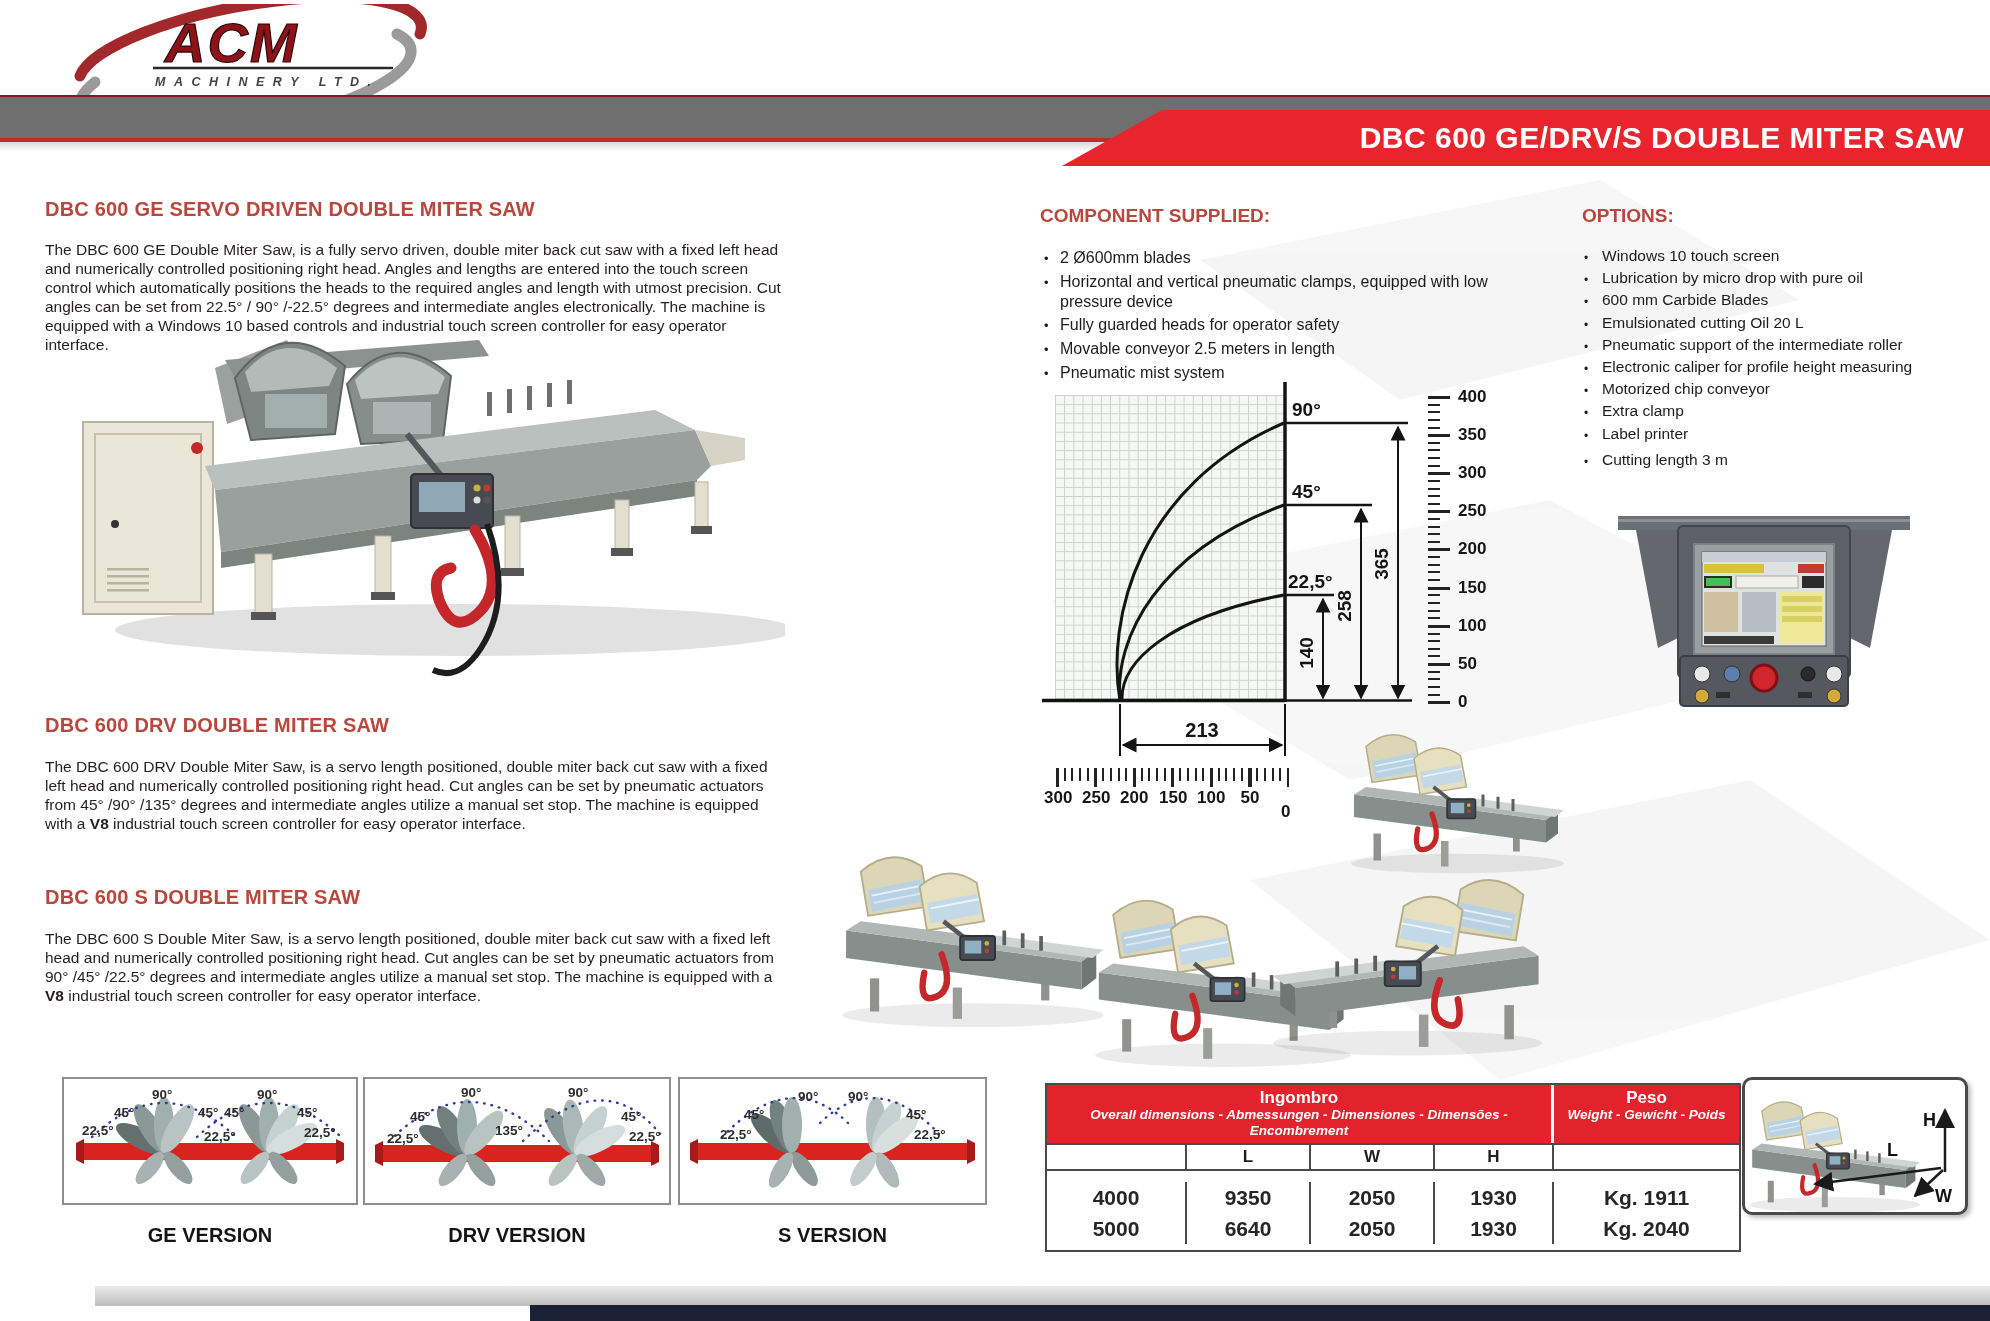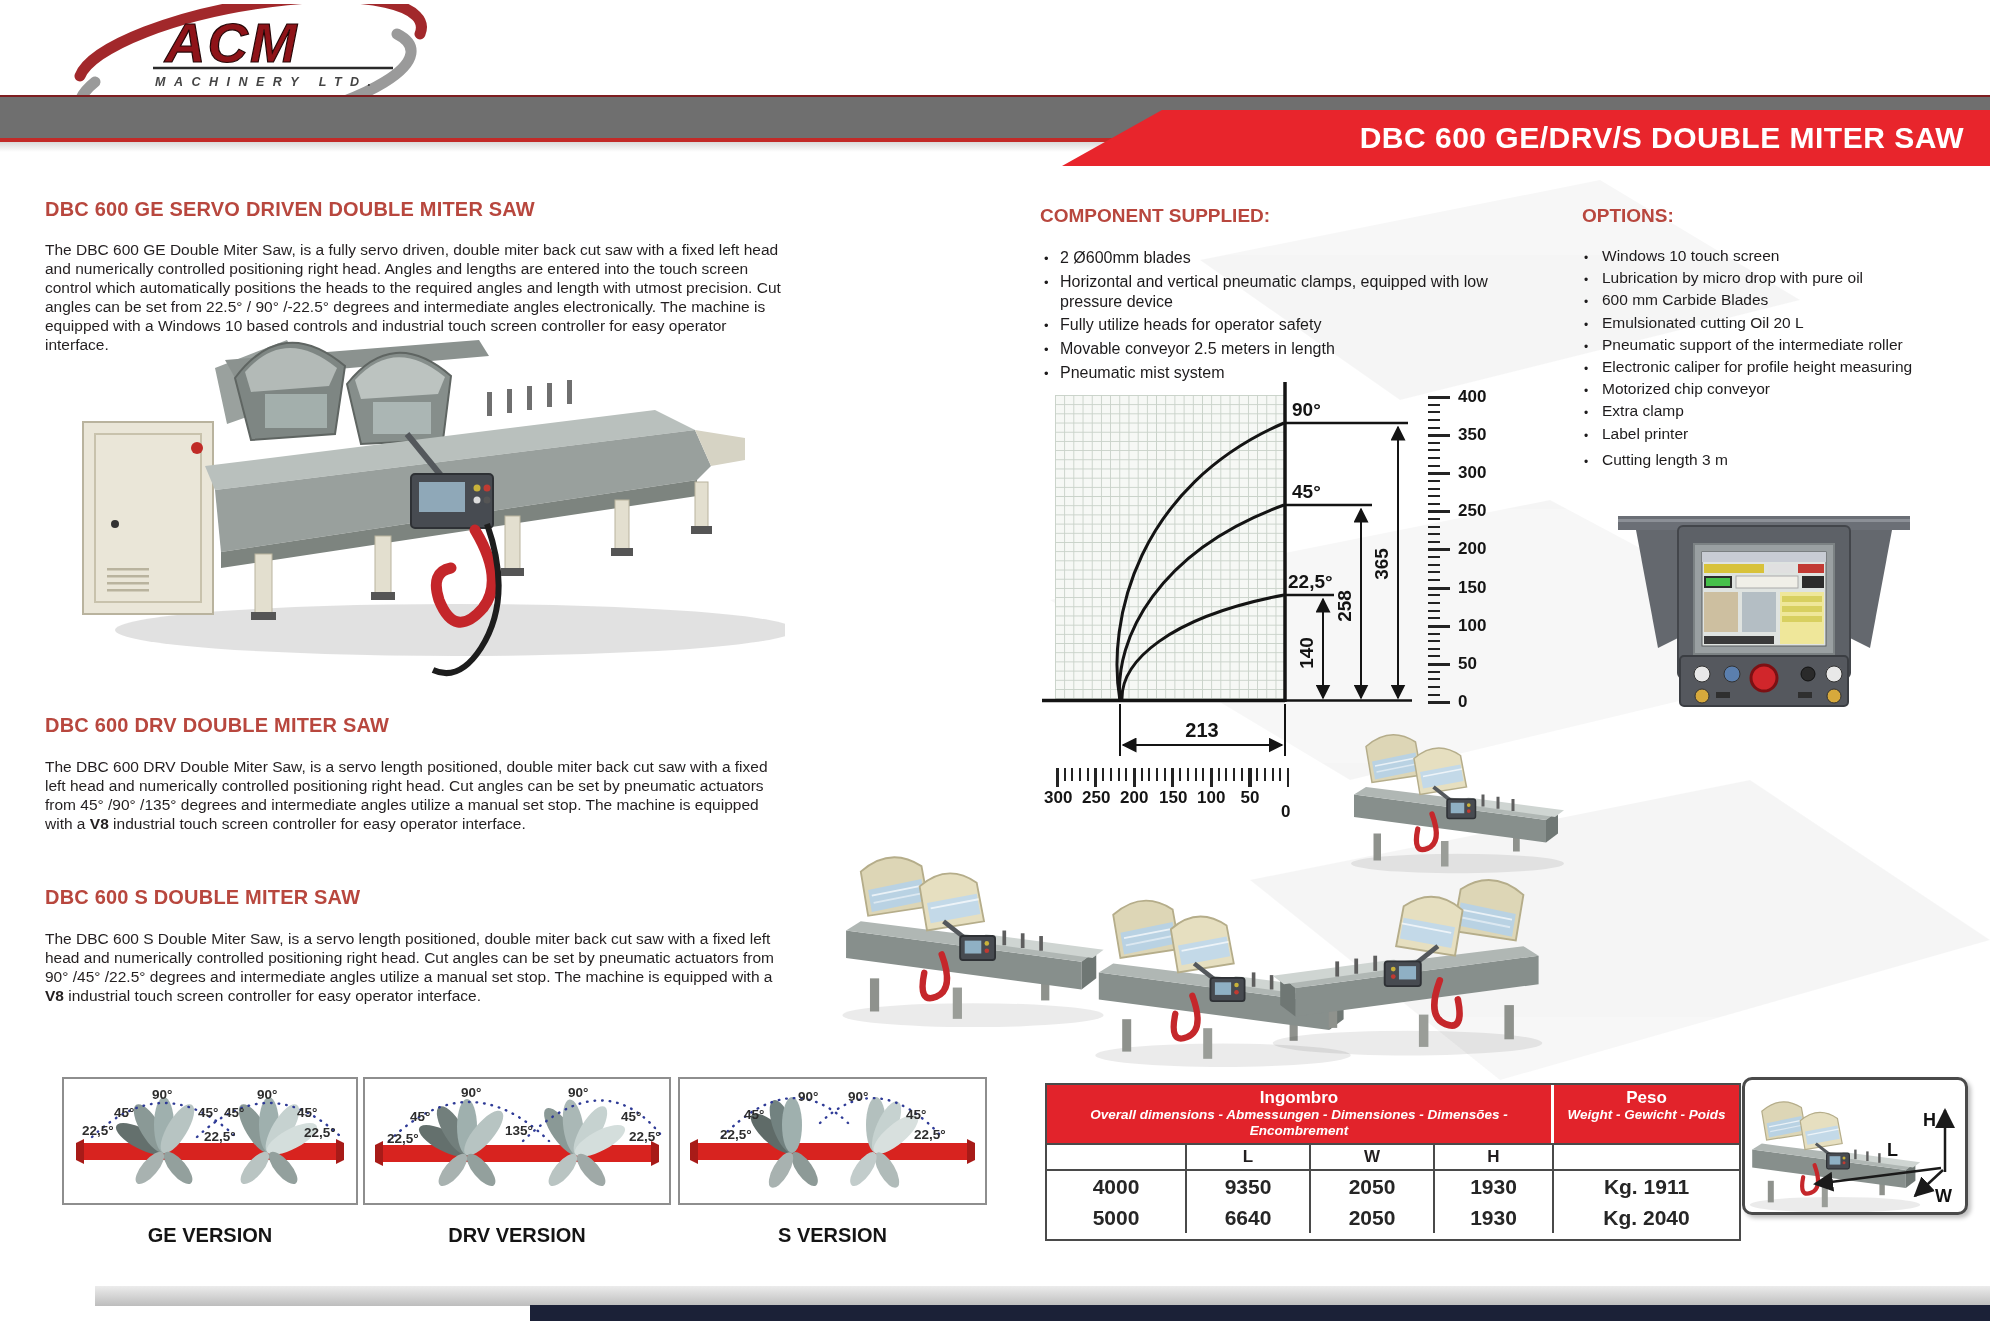--- a/index.html
+++ b/index.html
@@ -161,21 +161,21 @@
   <div class="bullet-item">
       <span class="dot">•</span>
       <span>2 Ø600mm blades</span>
     </div>
   <div class="bullet-item">
       <span class="dot">•</span>
       <span>Horizontal and vertical pneumatic clamps, equipped with low pressure device</span>
     </div>
   <div class="bullet-item">
       <span class="dot">•</span>
-      <span>Fully utilize heads for operator safety</span>
+      <span>Fully guarded heads for operator safety</span>
     </div>
   <div class="bullet-item">
       <span class="dot">•</span>
       <span>Movable conveyor 2.5 meters in length</span>
     </div>
   <div class="bullet-item">
       <span class="dot">•</span>
       <span>Pneumatic mist system</span>
     </div>
 </div>
@@ -394,21 +394,21 @@
       <ellipse cx="212" cy="48" rx="10" ry="28" transform="rotate(62 212 74)" fill="#d4dedc"></ellipse>
       <ellipse cx="212" cy="96" rx="8" ry="20" transform="rotate(-40 212 74)" fill="#9fa9a7"></ellipse>
       <ellipse cx="212" cy="96" rx="8" ry="20" transform="rotate(40 212 74)" fill="#b9c4c2"></ellipse>
     </g>
     <path d="M24,62 Q104,-16 184,62" fill="none" stroke="#2e3a96" stroke-width="2.4" stroke-dasharray="0.6 7" stroke-linecap="round"></path>
     <path d="M158,62 Q238,-16 296,56" fill="none" stroke="#2e3a96" stroke-width="2.4" stroke-dasharray="0.6 7" stroke-linecap="round"></path>
   </svg>
   <span class="vlabel" style="left:96px;top:6px">90°</span>
   <span class="vlabel" style="left:45px;top:30px">45°</span>
   <span class="vlabel" style="left:22px;top:52px">22,5°</span>
-  <span class="vlabel" style="left:140px;top:44px">135°</span>
+  <span class="vlabel" style="left:130px;top:44px">135°</span>
   <span class="vlabel" style="left:203px;top:6px">90°</span>
   <span class="vlabel" style="left:256px;top:30px">45°</span>
   <span class="vlabel" style="left:264px;top:50px">22,5°</span>
 </div>
 
 <div class="version-box" style="left:678px;top:1077px;width:309px">
   <svg width="305" height="124" viewBox="0 0 305 124">
     <rect x="10" y="64" width="285" height="17" fill="#d8231f"></rect>
     <polygon points="10,64 18,60 18,85 10,81" fill="#a81b18"></polygon>
     <polygon points="295,64 287,60 287,85 295,81" fill="#a81b18"></polygon>
@@ -452,21 +452,21 @@
       <div class="t2">Weight - Gewicht - Poids</div>
     </div>
   </div>
   <div class="st-cols">
     <div class="st-col w0"></div>
     <div class="st-col w1">L</div>
     <div class="st-col w2">W</div>
     <div class="st-col w3">H</div>
     <div class="st-col w4"></div>
   </div>
-  <div class="st-datarow" style="padding-top:0">
+  <div class="st-datarow" style="padding-top:11px">
     <div class="st-cell w0">4000</div>
     <div class="st-cell w1">9350</div>
     <div class="st-cell w2">2050</div>
     <div class="st-cell w3">1930</div>
     <div class="st-cell w4">Kg. 1911</div>
   </div>
   <div class="st-datarow" style="padding-bottom:6px">
     <div class="st-cell w0">5000</div>
     <div class="st-cell w1">6640</div>
     <div class="st-cell w2">2050</div>

